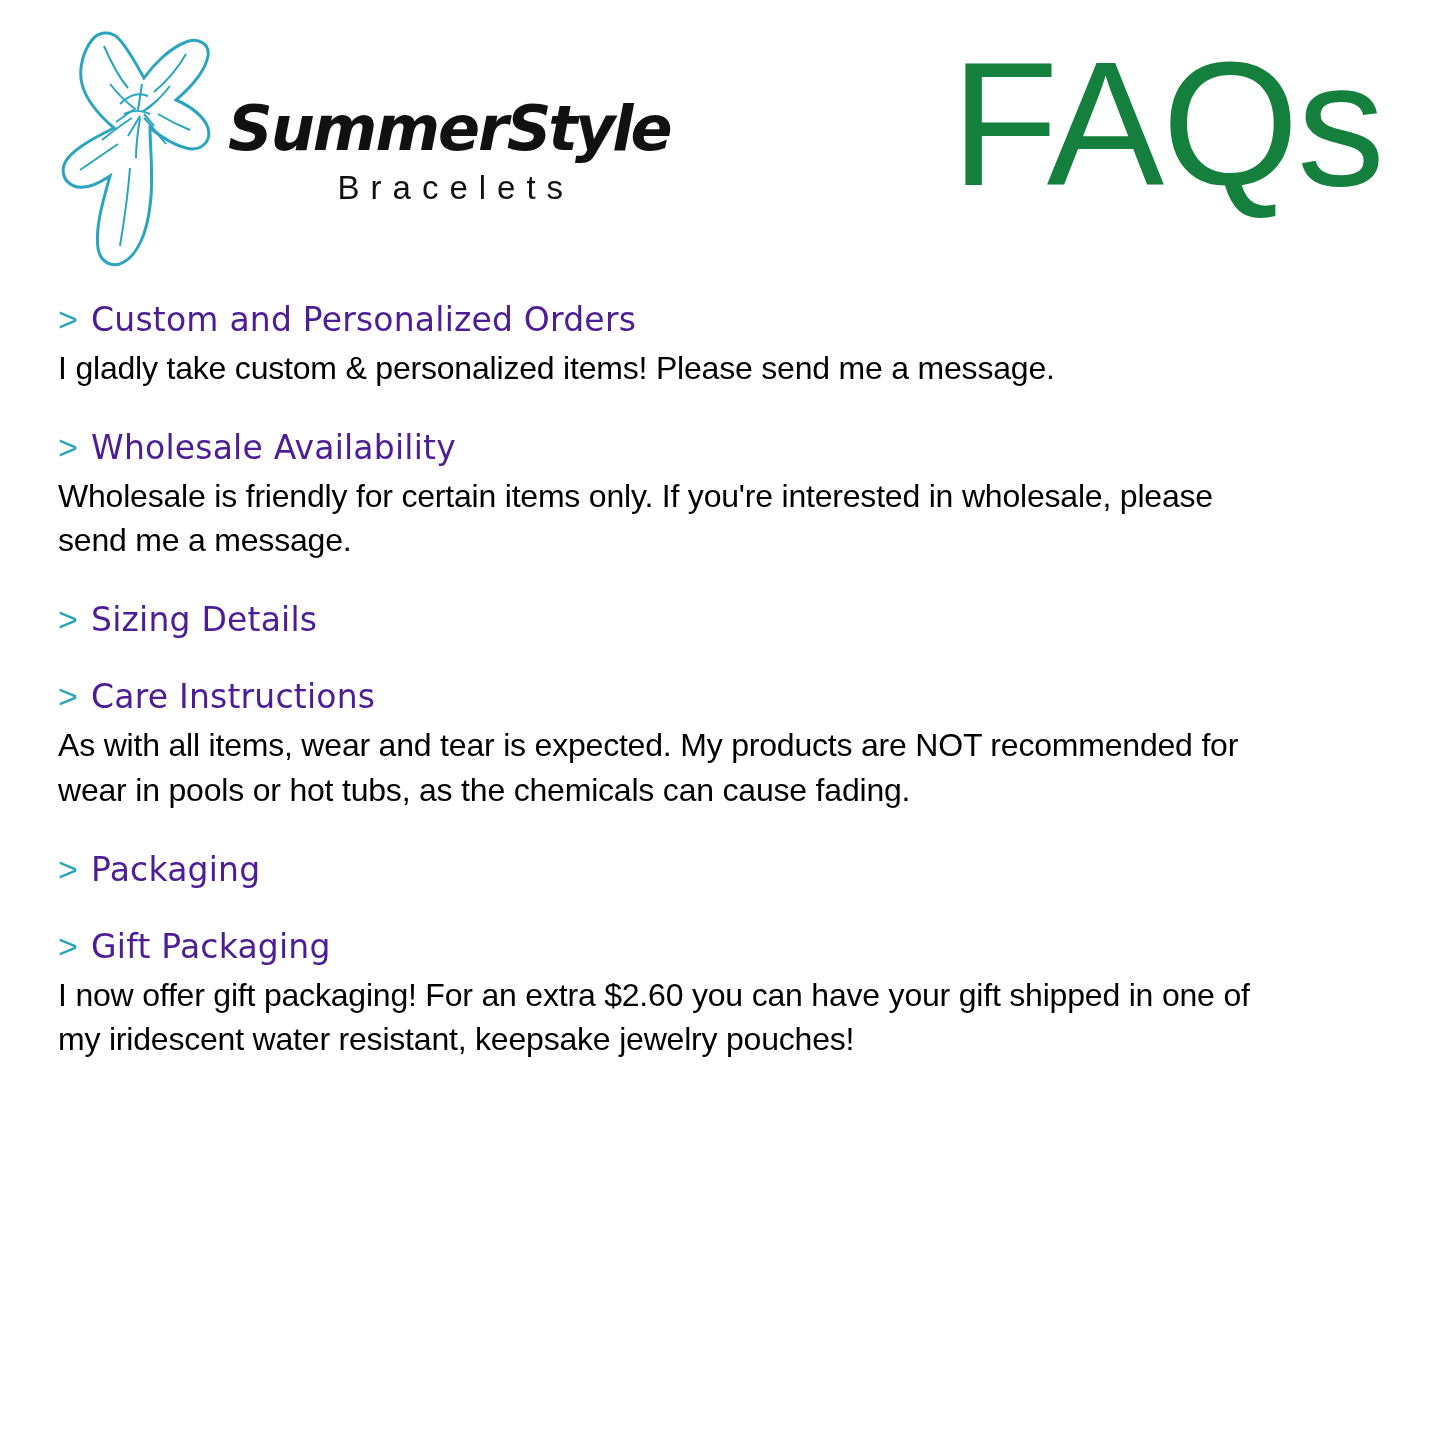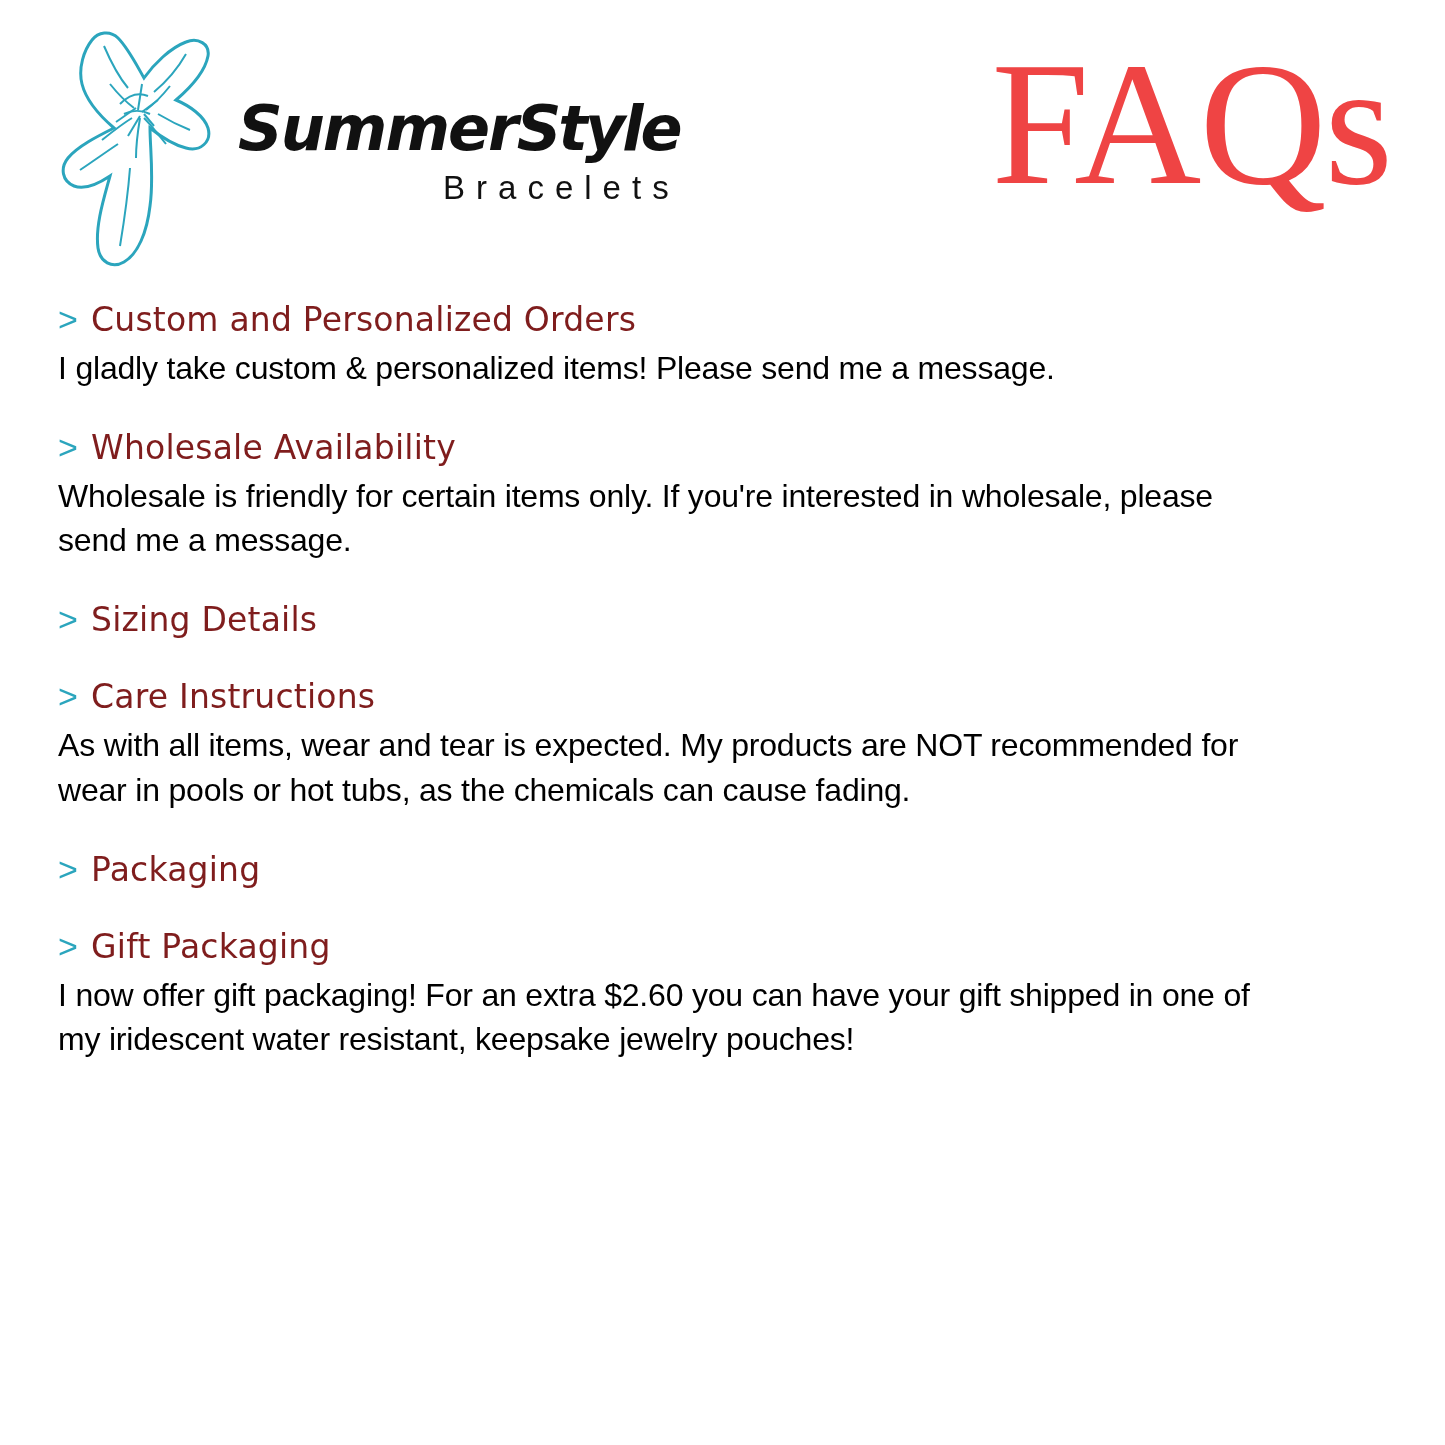--- a/index.html
+++ b/index.html
@@ -27,54 +27,54 @@
     top: 18px;
     display: flex;
     align-items: flex-start;
   }
   .brand-mark {
     width: 160px;
     height: 255px;
     flex: none;
   }
   .brand-text {
-    margin-left: 20px;
+    margin-left: 10px;
     margin-top: 82px;
   }
   .brand-name {
     font-family: "DejaVu Sans", sans-serif;
     font-weight: bold;
     font-style: italic;
     font-size: 62px;
     letter-spacing: -2px;
     color: #111111;
     line-height: 0.95;
     white-space: nowrap;
   }
   .brand-name .style-part {
     letter-spacing: -3px;
   }
   .brand-sub {
     font-family: "Liberation Sans", sans-serif;
     font-size: 33px;
     letter-spacing: 11px;
     color: #111111;
-    text-align: right;
+    text-align: center;
     margin-top: 10px;
     padding-left: 14px;
   }
   .faq-title {
     position: absolute;
-    right: 54px;
+    right: 62px;
     top: 36px;
-    font-family: Liberation Serif, serif;
+    font-family: Liberation Sans, sans-serif;
     font-weight: normal;
     font-size: 176px;
     line-height: 1;
-    color: #ef4444;
+    color: #15803d;
     letter-spacing: -2px;
   }
 
   
   .faq-list {
     position: absolute;
     left: 58px;
     right: 56px;
     top: 300px;
   }
@@ -93,21 +93,21 @@
     color: #2ba5bd;
     font-size: 34px;
     margin-right: 13px;
     font-weight: 500;
     line-height: 1;
   }
   .faq-q-text {
     font-family: "DejaVu Sans", sans-serif;
     font-size: 33px;
     font-weight: 400;
-    color: #7f1d1d;
+    color: #4c1d95;
   }
   .faq-a {
     font-family: "Liberation Sans", sans-serif;
     font-size: 32px;
     line-height: 1.38;
     color: #000000;
     max-width: 1210px;
     letter-spacing: -0.2px;
   }
 </style>

